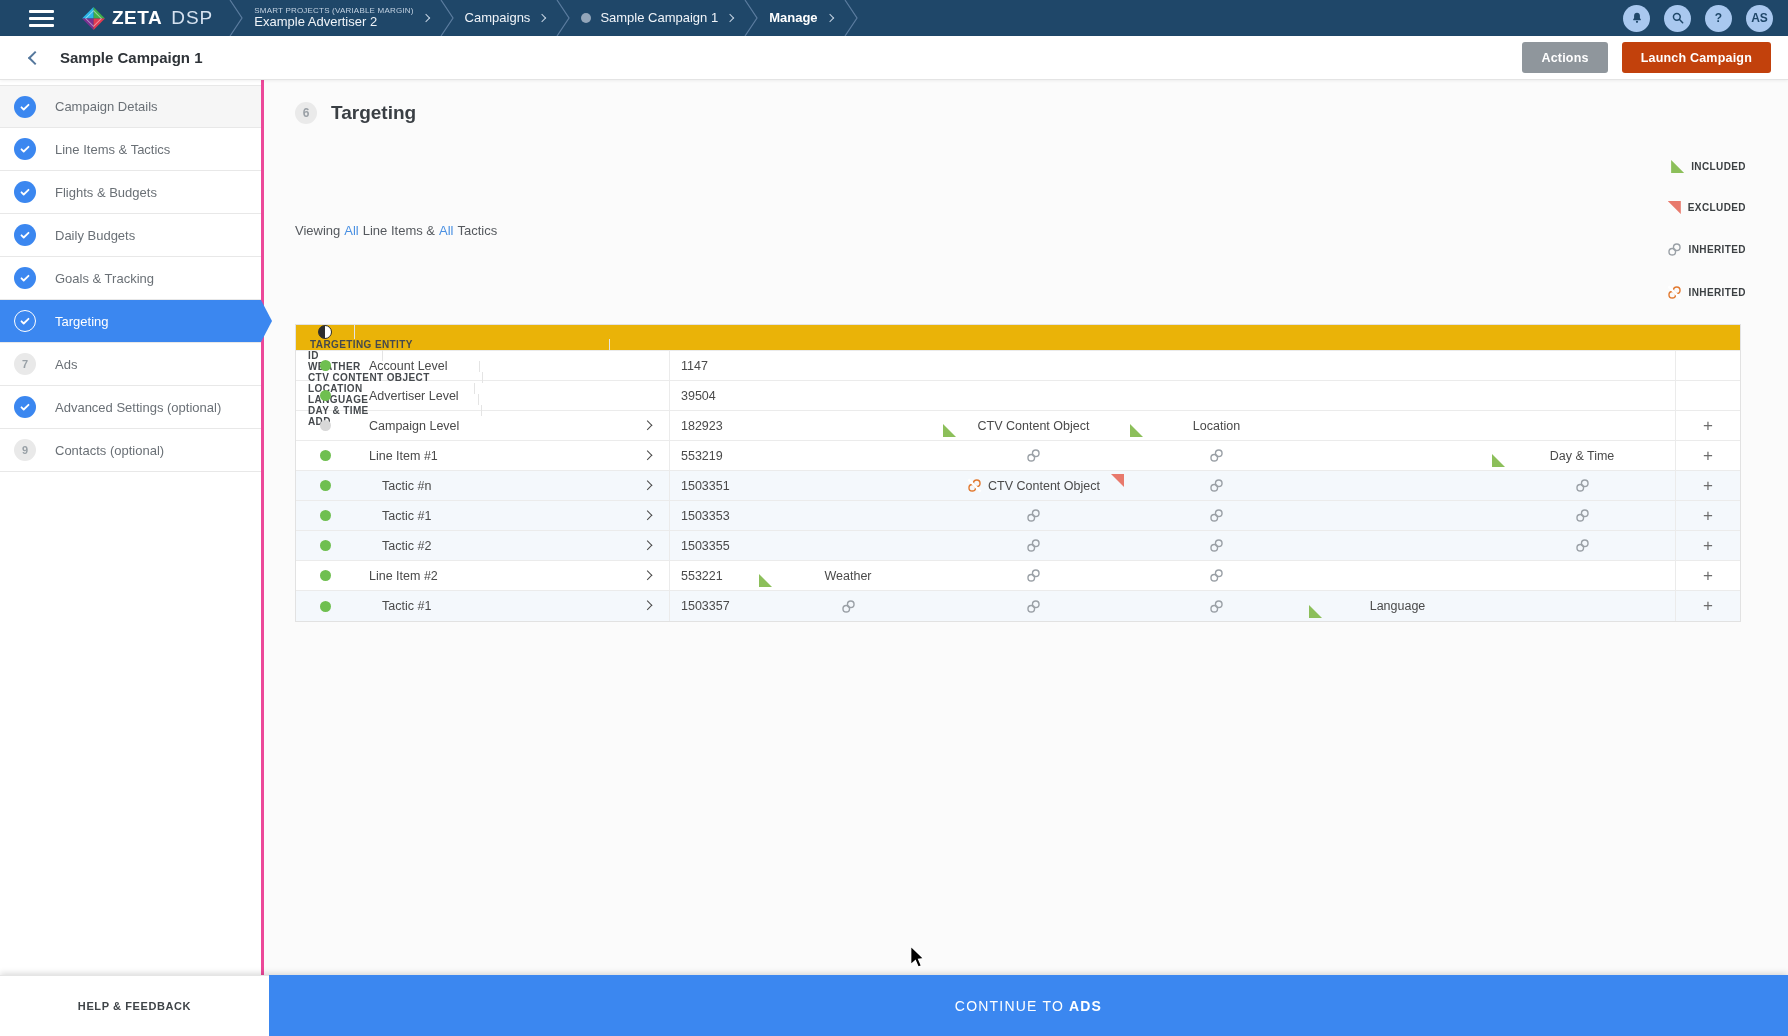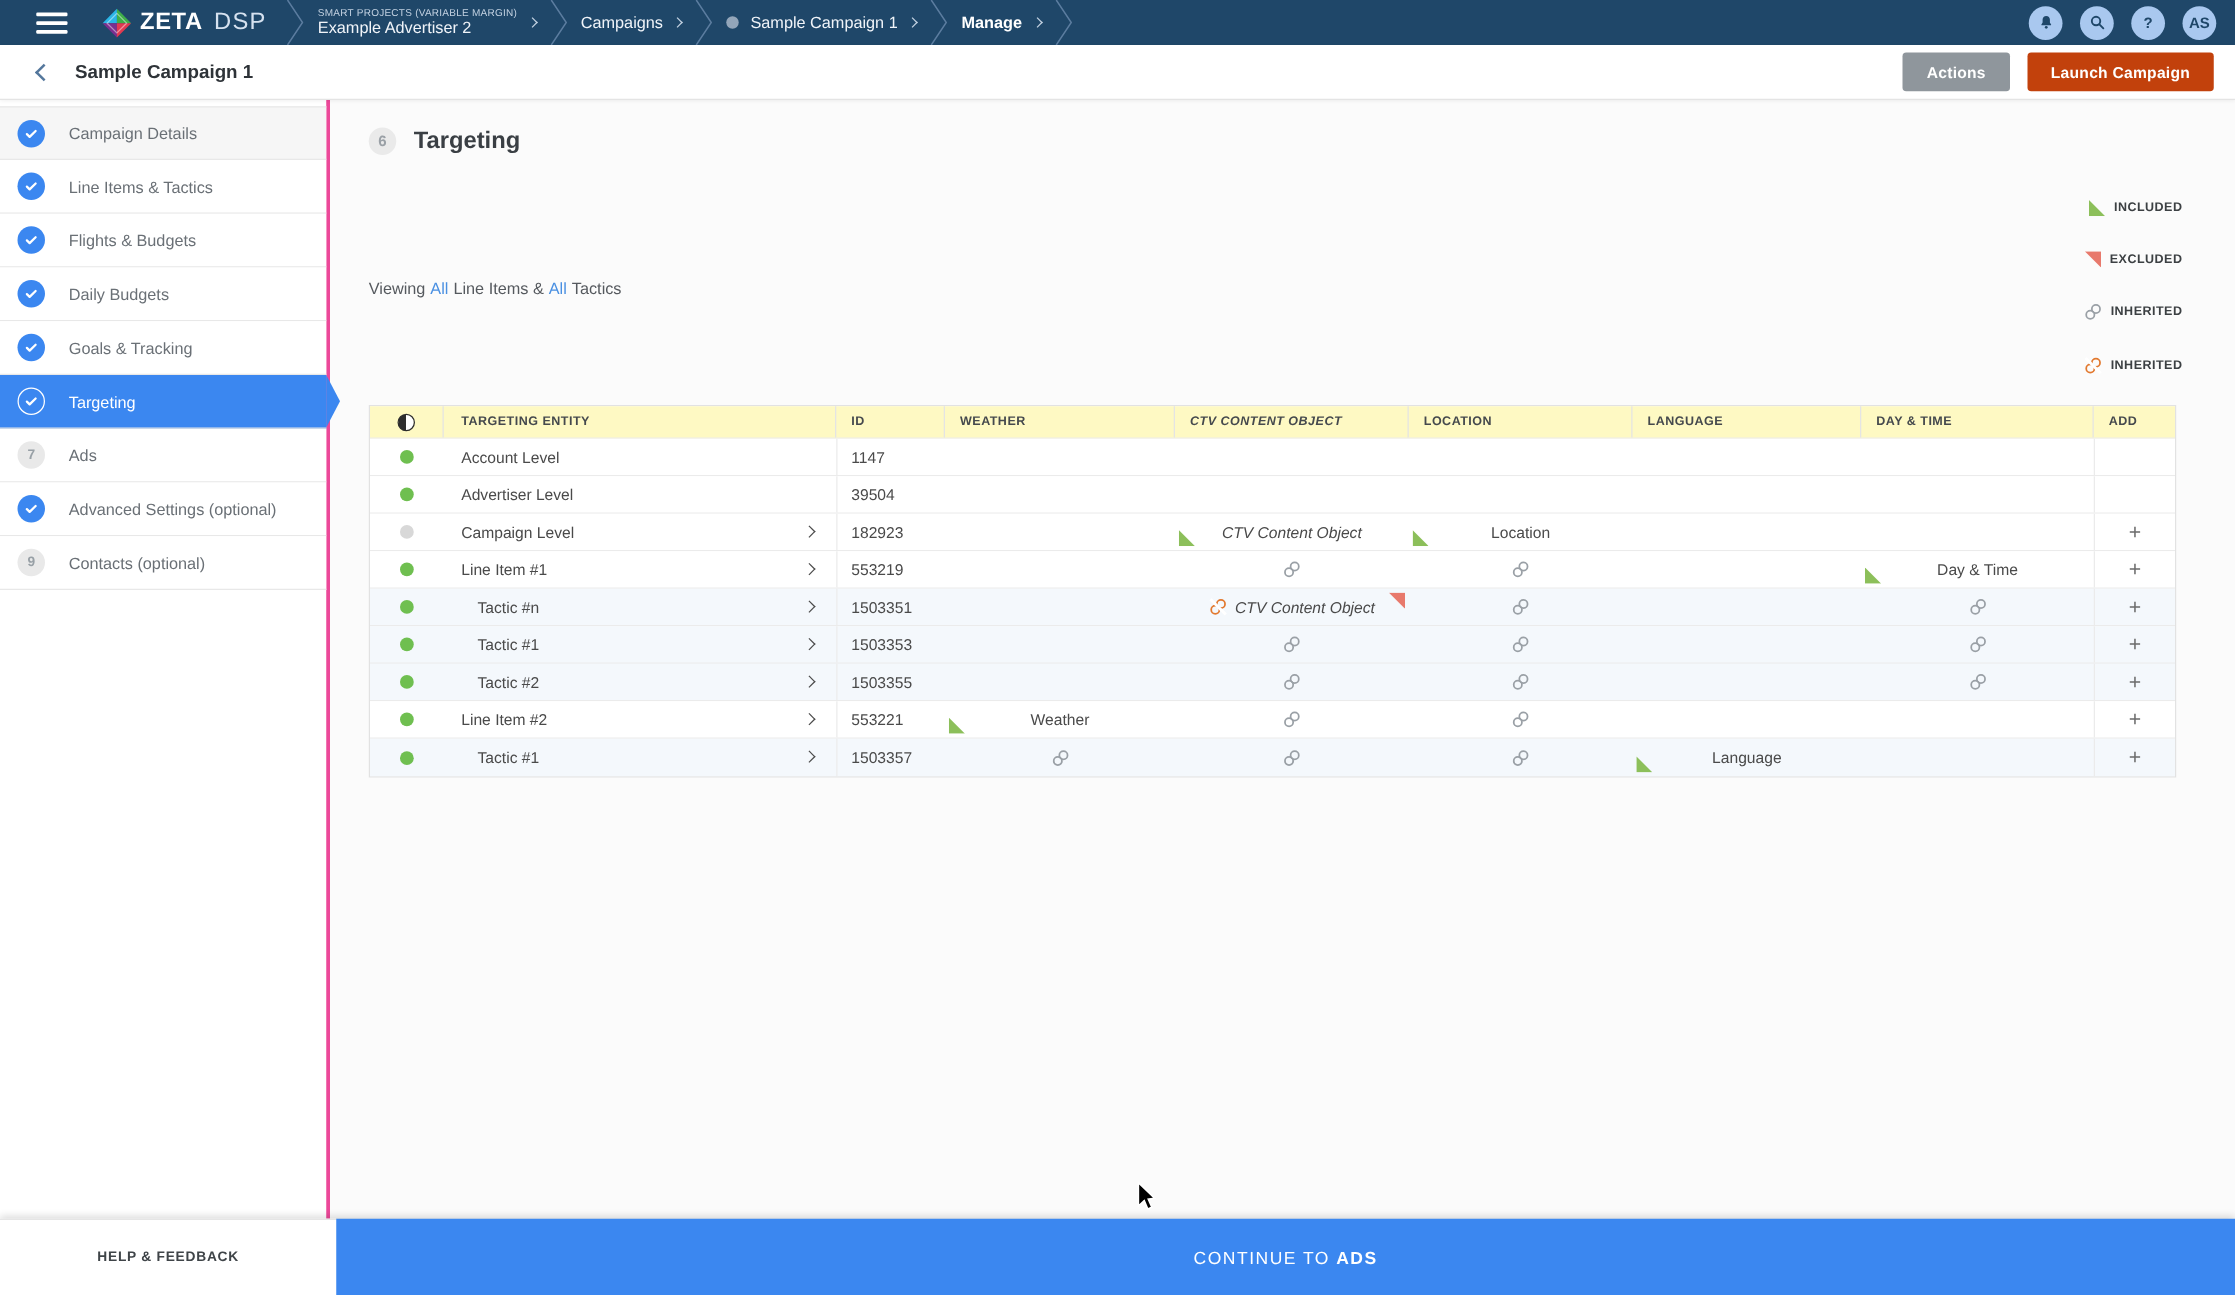--- a/index.html
+++ b/index.html
@@ -69,30 +69,30 @@
   .legend-item { display:flex; align-items:center; gap:7px; font-size:10px; font-weight:700;
     color:#3c4043; letter-spacing:.4px; }
   .tri { width:13px; height:13px; display:inline-block; }
   .tri-inc { background:#8cbf5a; clip-path:polygon(0 0, 0 100%, 100% 100%); }
   .tri-exc { background:#e8796c; clip-path:polygon(0 0, 100% 0, 100% 100%); }
   
   .ttable { margin-top:24px; width:1446px; border:1px solid #e2e2e2; background:#fff; }
   .trow { display:flex; height:30px; border-bottom:1px solid #ebebeb; background:#fff; }
   .trow:last-child { border-bottom:none; }
   .trow.tinted { background:#f4f8fc; }
-  .thead { height:26px; background:#fef9c3; }
+  .thead { height:26px; background:#eab308;flex-direction:column; }
   .tcell { display:flex; align-items:center; position:relative; font-size:12.5px; color:#4a4a4a; }
   .hcell { font-size:10px; font-weight:700; color:#45494d; letter-spacing:.4px; padding-left:12px;
     border-right:1px solid #e4e4e4; }
   .hcell:last-child { border-right:none; }
   .col-status   { width:59px; justify-content:center; padding-left:0; flex:none; }
   .col-entity   { width:314px; flex:none; }
   .col-id       { width:87px; flex:none; }
   .col-weather  { width:184px; flex:none; }
-  .col-ctv      { width:187px; flex:none;font-style:italic; }
+  .col-ctv      { width:187px; flex:none; }
   .col-location { width:179px; flex:none; }
   .col-language { width:183px; flex:none; }
   .col-daytime  { width:186px; flex:none; }
   .col-add      { width:65px; flex:none; }
   .hcell.col-entity { padding-left:14px; }
   .trow:not(.thead) .col-entity { padding-left:14px; }
   .trow:not(.thead) .col-id  { border-left:1px solid #ebebeb; padding-left:11px; }
   .trow:not(.thead) .col-add { border-left:1px solid #ebebeb; justify-content:center;
     font-size:17px; font-weight:400; color:#6d6d6d; cursor:pointer; }
   .ccell { justify-content:center; gap:6px; }

